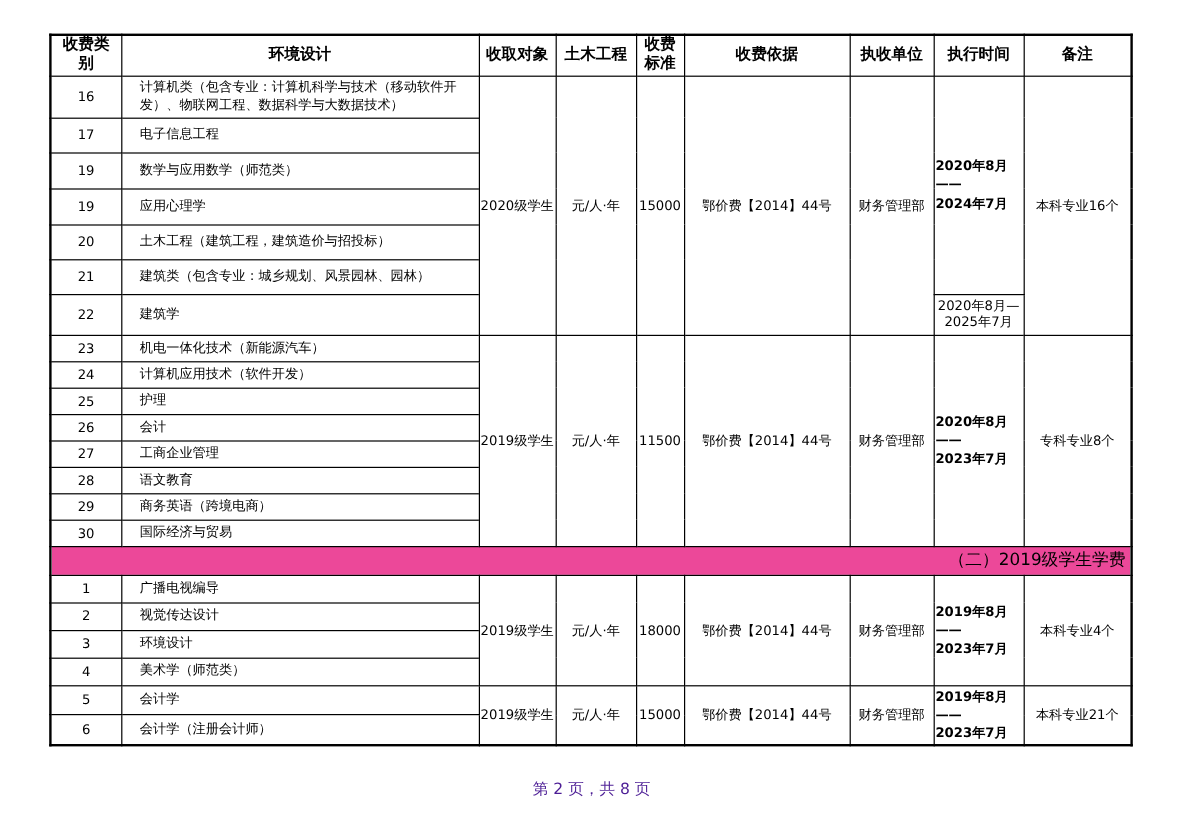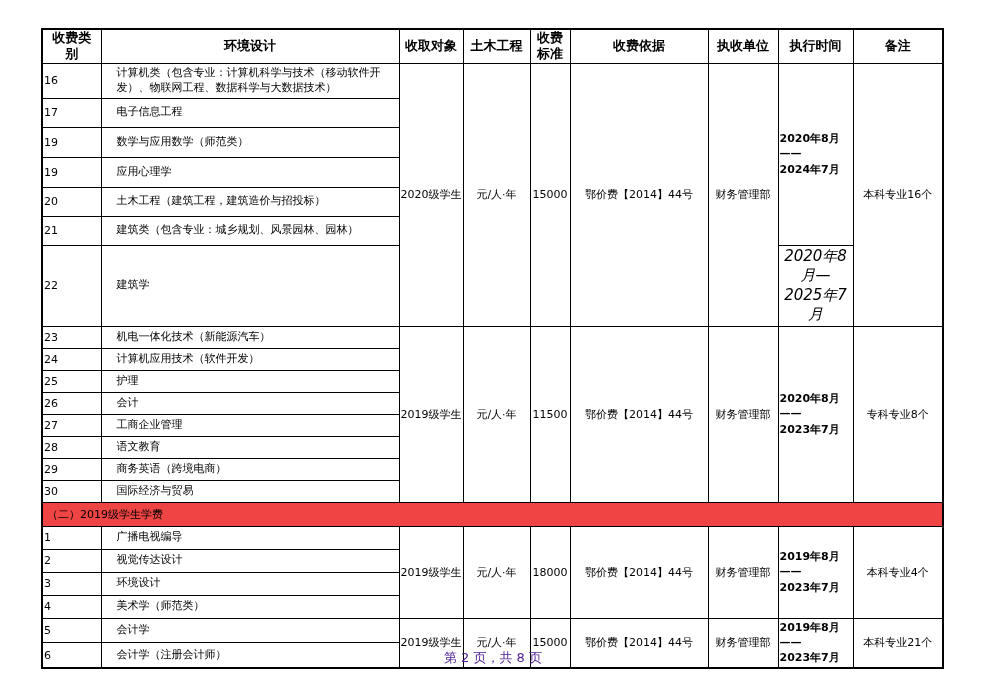--- a/index.html
+++ b/index.html
@@ -30,48 +30,47 @@
     color: #000;
   }
   th {
     font-size: 13px;
     font-weight: bold;
     text-align: center;
     padding: 0 3px;
     line-height: 1.25;
   }
   td { font-size: 11px; }
-  td.no { text-align: left; }
+  td.no { text-align: center; }
   td.item {
     text-align: left;
     padding: 1px 15px;
     line-height: 1.3;
   }
   td.c {
     text-align: center;
     white-space: nowrap;
   }
   td.period {
     text-align: left;
     white-space: pre-line;
     line-height: 1.4;
     font-weight: bold;
   }
   td.period-sm {
     text-align: center;
     white-space: pre-line;
-    font-size: 15px;
+    font-size: 11px;
     line-height: 1.3;
-    font-style: italic;
   }
   td.section {
-    background: #ef4444;
-    text-align: left;
+    background: #ec4899;
+    text-align: right;
     padding: 0 4px;
-    font-size: 11px;
+    font-size: 14px;
   }
   .footer {
     position: absolute;
     top: 649px;
     left: 0;
     width: 986px;
     text-align: center;
     font-size: 13px;
     color: #4c1d95;
   }

